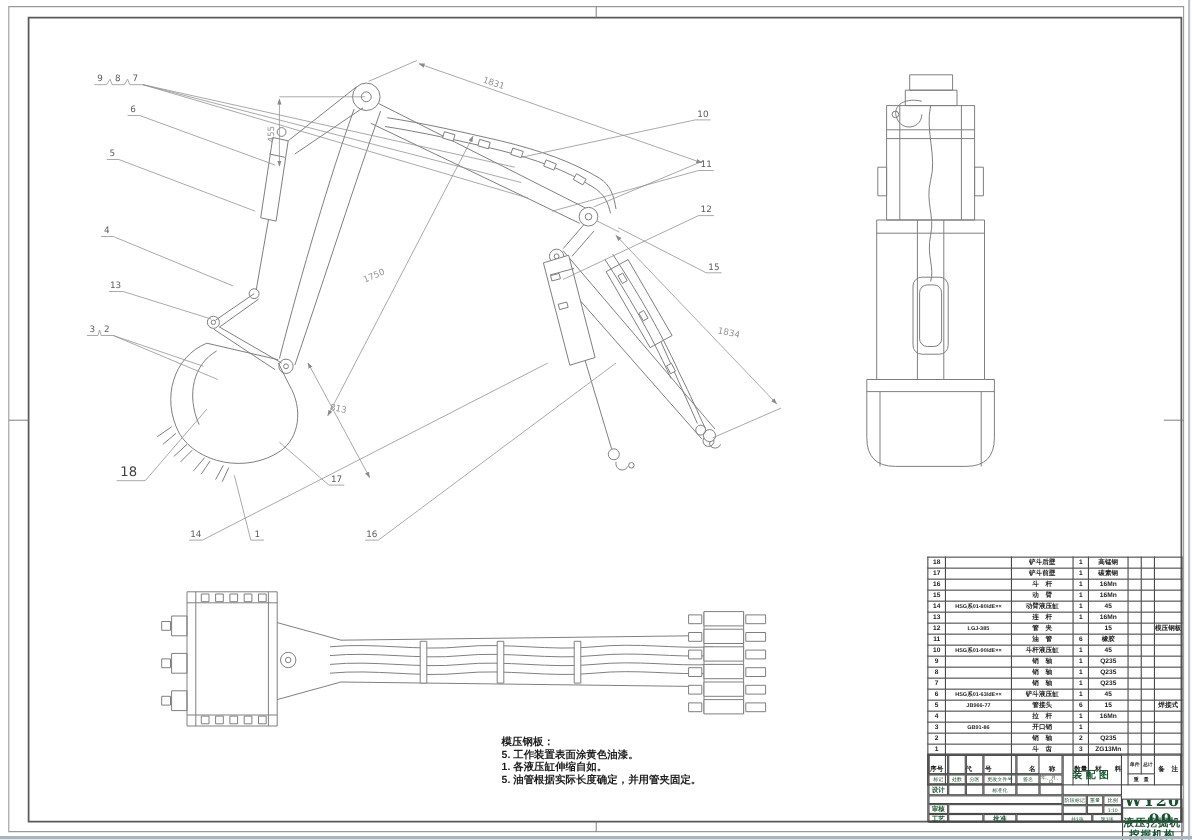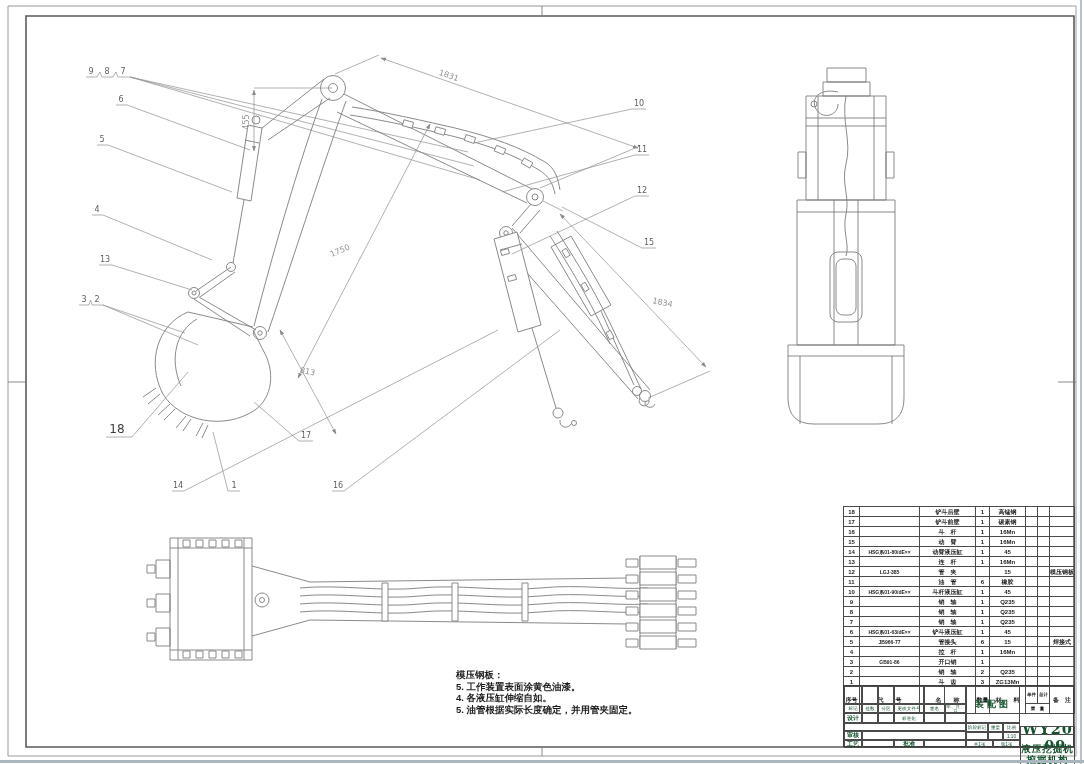--- a/index.html
+++ b/index.html
@@ -263,21 +263,21 @@
         <rect class="fit" x="640" y="636" width="36" height="13"></rect>
         <rect class="fit" x="626" y="639" width="12" height="8"></rect>
         <rect class="fit" x="678" y="639" width="18" height="8"></rect>
       </g>
     </g>
   </svg>
 
   <div class="techreq">
     <div>模压钢板：</div>
     <div>5. 工作装置表面涂黄色油漆。</div>
-    <div>4. 各液压缸伸缩自如。</div>
+    <div>1. 各液压缸伸缩自如。</div>
     <div>5. 油管根据实际长度确定，并用管夹固定。</div>
   </div>
 
   <table class="ptable">
     <colgroup>
       <col style="width:16px">
         <col style="width:60px">
         <col style="width:56px">
         <col style="width:14px">
       <col style="width:36px">

